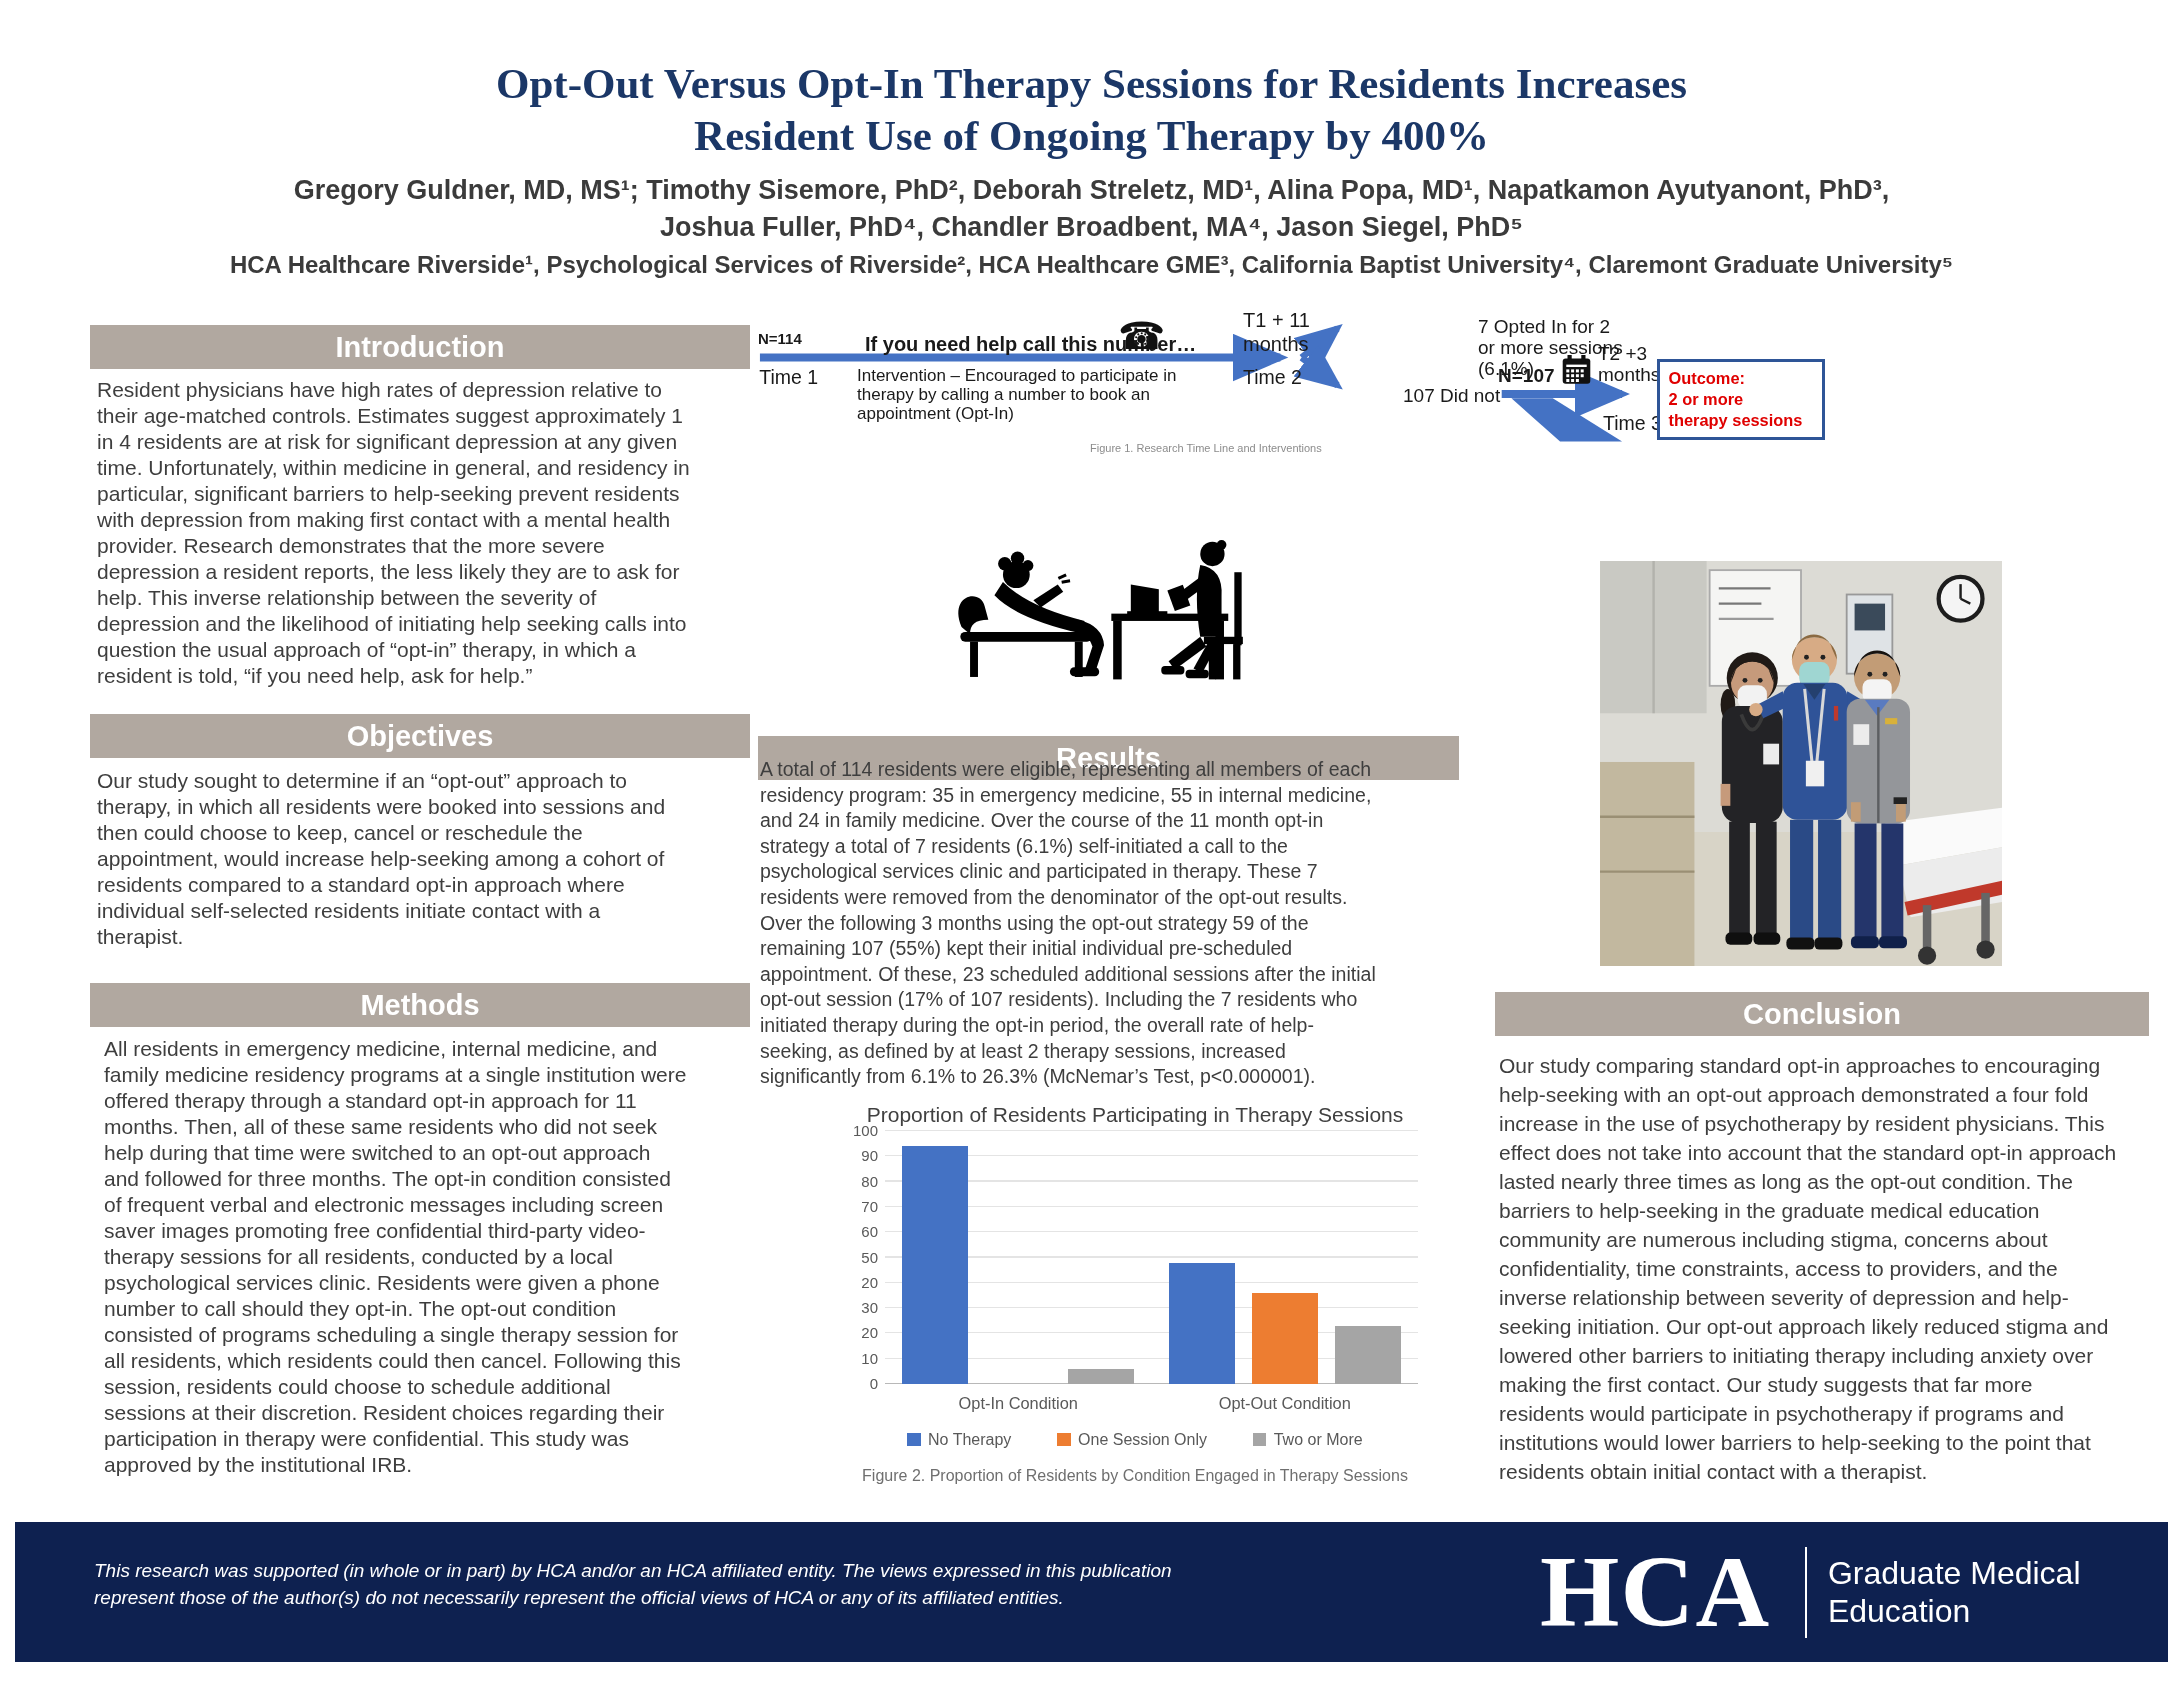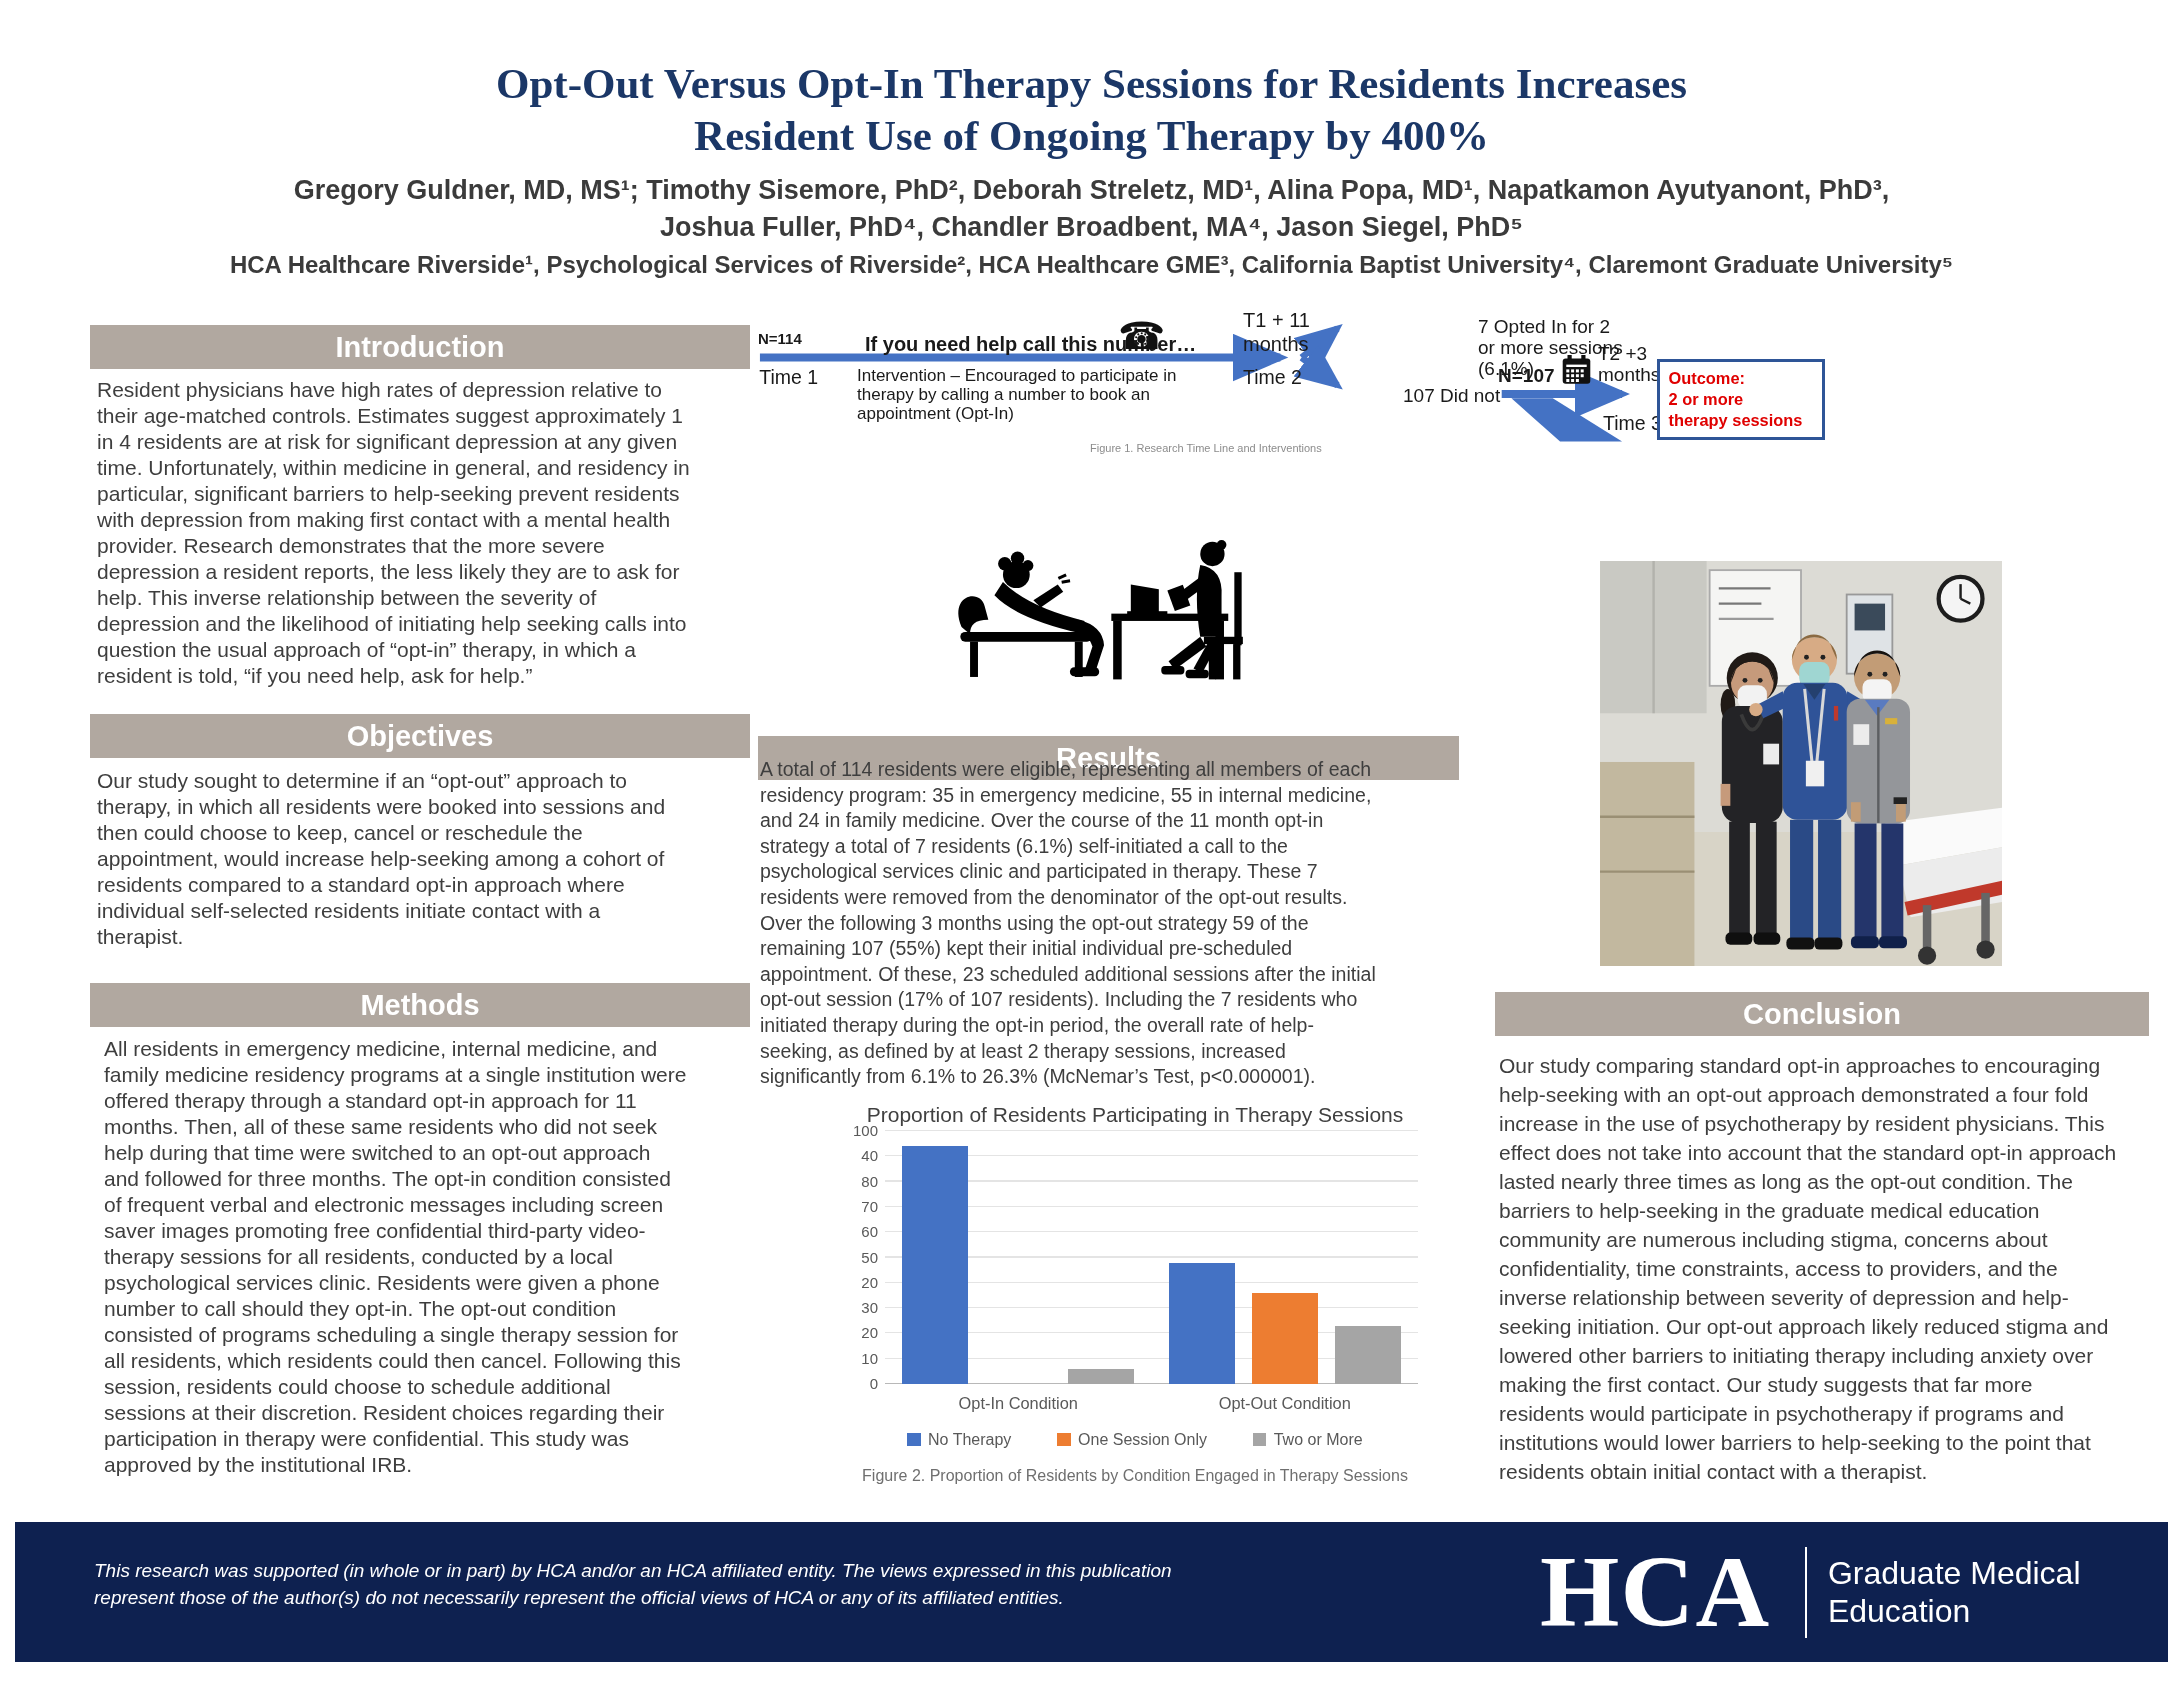--- a/index.html
+++ b/index.html
@@ -250,21 +250,21 @@
         <div class="ytick" style="bottom: calc(40% - 8px);">20</div>
         <div class="gridline" style="bottom: 50%;"></div>
         <div class="ytick" style="bottom: calc(50% - 8px);">50</div>
         <div class="gridline" style="bottom: 60%;"></div>
         <div class="ytick" style="bottom: calc(60% - 8px);">60</div>
         <div class="gridline" style="bottom: 70%;"></div>
         <div class="ytick" style="bottom: calc(70% - 8px);">70</div>
         <div class="gridline" style="bottom: 80%;"></div>
         <div class="ytick" style="bottom: calc(80% - 8px);">80</div>
         <div class="gridline" style="bottom: 90%;"></div>
-        <div class="ytick" style="bottom: calc(90% - 8px);">40</div>
+        <div class="ytick" style="bottom: calc(90% - 8px);">90</div>
         <div class="gridline" style="bottom: 100%;"></div>
         <div class="ytick" style="bottom: calc(100% - 8px);">100</div>
         <div class="groups">
           <div class="group">
             <div class="bar" style="height: 94%; background: rgb(68, 114, 196);"></div>
             <div class="bar" style="height: 0%; background: rgb(237, 125, 49);"></div>
             <div class="bar" style="height: 6%; background: rgb(165, 165, 165);"></div>
           </div>
           <div class="group">
             <div class="bar" style="height: 48%; background: rgb(68, 114, 196);"></div>

